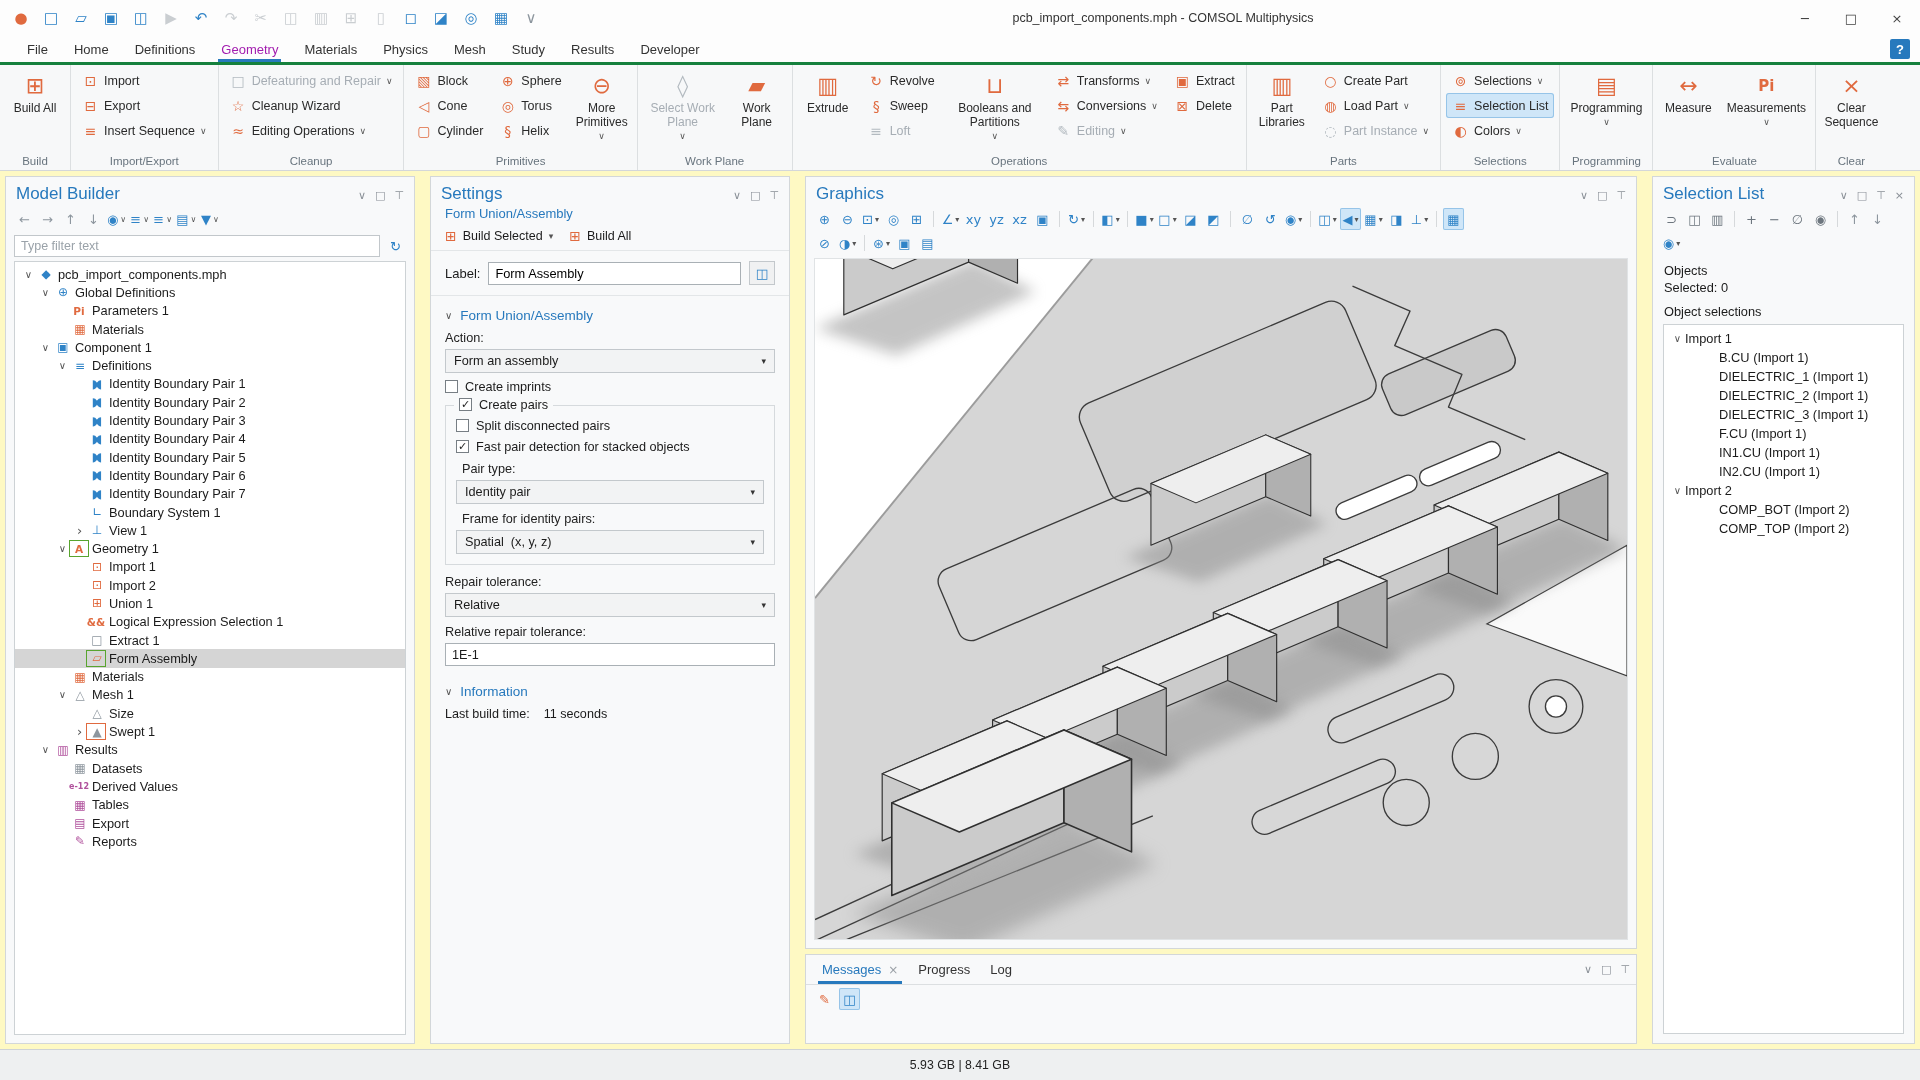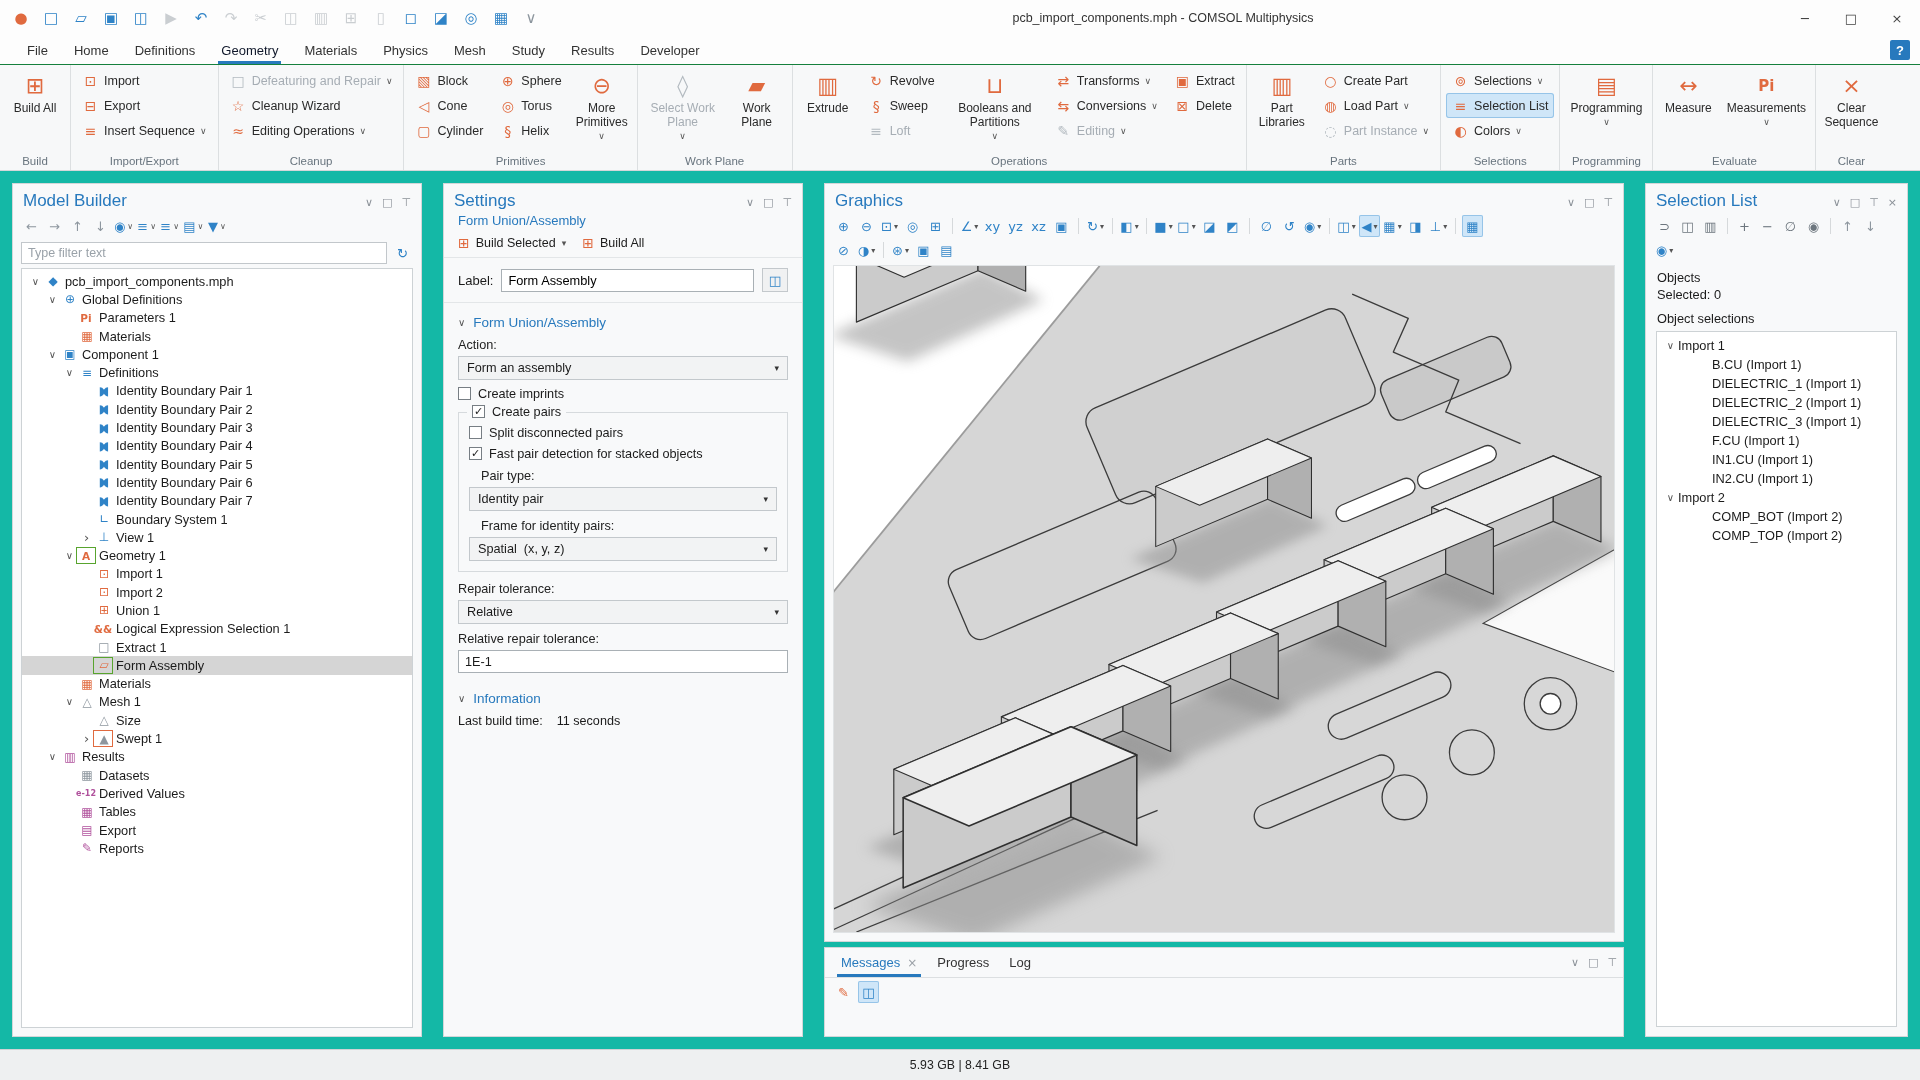--- a/index.html
+++ b/index.html
@@ -11,24 +11,24 @@
   
   .titlebar{height:36px;background:#fdfdfd;display:flex;align-items:center;flex:0 0 auto}
   .qat{display:flex;align-items:center;gap:4px;padding-left:8px}
   .qat-btn{width:26px;height:26px;display:flex;align-items:center;justify-content:center;font-size:15px;border-radius:3px}
   .qat-btn.dis{opacity:.45}
   .win-title{flex:1;text-align:center;font-size:12.5px;color:#333}
   .win-controls{display:flex;height:36px}
   .win-btn{width:46px;display:flex;align-items:center;justify-content:center;font-size:13px;color:#444}
 
   
-  .menubar{height:29px;background:#fdfdfd;display:flex;align-items:stretch;flex:0 0 auto;border-bottom:1px solid #15803d}
+  .menubar{height:29px;background:#fdfdfd;display:flex;align-items:stretch;flex:0 0 auto;border-bottom:3px solid #15803d}
   .menu-items{display:flex;padding-left:14px}
   .menu-item{padding:0 13px;display:flex;align-items:center;position:relative;color:#333;cursor:default}
-  .menu-item.sel{color:#0f172a}
+  .menu-item.sel{color:#a21caf}
   .menu-item.sel::after{content:"";position:absolute;left:10px;right:10px;bottom:0;height:3px;background:#2779bd}
   .help-btn{margin-left:auto;margin-right:10px;align-self:center;width:20px;height:20px;background:#2779bd;color:#fff;
             display:flex;align-items:center;justify-content:center;font-weight:bold;border-radius:2px;font-size:13px}
 
   
   .ribbon{height:106px;background:#f7f8f9;border-bottom:1px solid #d4d7d9;display:flex;flex:0 0 auto;overflow:hidden}
   .rgroup{display:flex;flex-direction:column;border-right:1px solid #dcdfe1;padding:3px 3px 0}
   .rgroup-items{flex:1;display:flex;align-items:stretch}
   .rgroup-label{text-align:center;font-size:11.5px;color:#68747e;padding:1px 8px 3px;white-space:nowrap}
   .rbig{width:64px;padding:3px 2px;display:flex;flex-direction:column;align-items:center;text-align:center;
@@ -37,21 +37,21 @@
   .rbig.wide{width:104px}
   .rcol{display:flex;flex-direction:column;justify-content:flex-start;padding:0 2px}
   .rsmall{display:flex;align-items:center;gap:5px;height:25px;padding:0 6px;font-size:12.5px;white-space:nowrap;border-radius:3px;color:#2a2a2a}
   .rsmall .sicon{font-size:14px;width:17px;text-align:center;color:#e06a3f}
   .caret{font-size:9px;color:#555;font-family:"DejaVu Sans",sans-serif}
   .dis .sicon,.dis .bicon{color:#b3bac0}
   .dis{color:#a6adb4}
   .rsmall.hl,.rbig.hl{background:#cfe6f8;box-shadow:0 0 0 1px #96c4e8 inset}
 
   
-  .main{flex:1;display:flex;gap:21px;padding:12px;background:#14b8a6;min-height:0}
+  .main{flex:1;display:flex;gap:15px;padding:5px;background:#fef9c3;min-height:0}
   .panel{background:#f8f9fa;border:1px solid #d3d7d9;display:flex;flex-direction:column;min-height:0;min-width:0}
   .phead{display:flex;align-items:baseline;padding:7px 10px 2px}
   .ptitle{font-size:17px;color:#2779bd}
   .phead-icons{margin-left:auto;display:flex;gap:9px;color:#8a9097;font-size:11px}
   .ptb{display:flex;align-items:center;gap:2px;padding:2px 8px;flex-wrap:wrap}
   .tbtn{height:22px;min-width:21px;padding:0 1px;display:flex;align-items:center;justify-content:center;
         font-size:13px;color:#2f83c7;border-radius:2px;font-family:"DejaVu Sans",sans-serif}
   .tbtn .tcaret{display:none}
   .tbtn.dd .tcaret{display:inline;font-size:8px;color:#555;margin-left:2px}
   .tbtn.hl{background:#cfe6f8;box-shadow:0 0 0 1px #96c4e8 inset}
@@ -95,21 +95,21 @@
   .dd-box{height:24px;margin:0 14px;background:#f2f3f4;border:1px solid #c3c8cc;display:flex;align-items:center;padding:0 8px;font-size:12.7px}
   .dd-box .sel-text{white-space:pre}
   .dd-box .dd-caret{margin-left:auto;font-size:9px;color:#333;font-family:"DejaVu Sans",sans-serif}
   .cb-row{display:flex;align-items:flex-start;gap:7px;margin:7px 14px 2px;font-size:12.7px}
   .cb{width:13px;height:13px;border:1px solid #777e84;background:#fff;display:inline-flex;align-items:center;justify-content:center;flex:0 0 auto}
   .cb.checked::after{content:"✓";font-size:11px;color:#222;font-family:"DejaVu Sans",sans-serif}
   fieldset.pairs{border:1px solid #d6dadd;margin:4px 14px 10px;padding:0 0 10px}
   fieldset.pairs legend{margin-left:8px;padding:0 5px}
   fieldset.pairs legend .cb-row{margin:0}
   fieldset.pairs .cb-row{margin-left:10px}
-  fieldset.pairs .fcaption{margin-left:22px}
+  fieldset.pairs .fcaption{margin-left:16px}
   fieldset.pairs .dd-box{margin:0 10px}
   .txt-input{height:23px;margin:0 14px;border:1px solid #a9b0b5;background:#fff;display:flex;align-items:center;padding:0 6px;font-size:12.7px}
   .info-text{margin:4px 14px 8px;font-size:12.6px;line-height:1.42;color:#222}
   .kv{display:flex;gap:14px;margin:8px 14px 0;font-size:12.6px}
 
   
   #gcol{flex:1;display:flex;flex-direction:column;gap:5px;min-width:0}
   #graphics{flex:1}
   .gcanvas{flex:1;margin:2px 8px 8px;background:#fff;border:1px solid #e0e3e5;min-height:0}
   .gcanvas svg{display:block;width:100%;height:100%}

